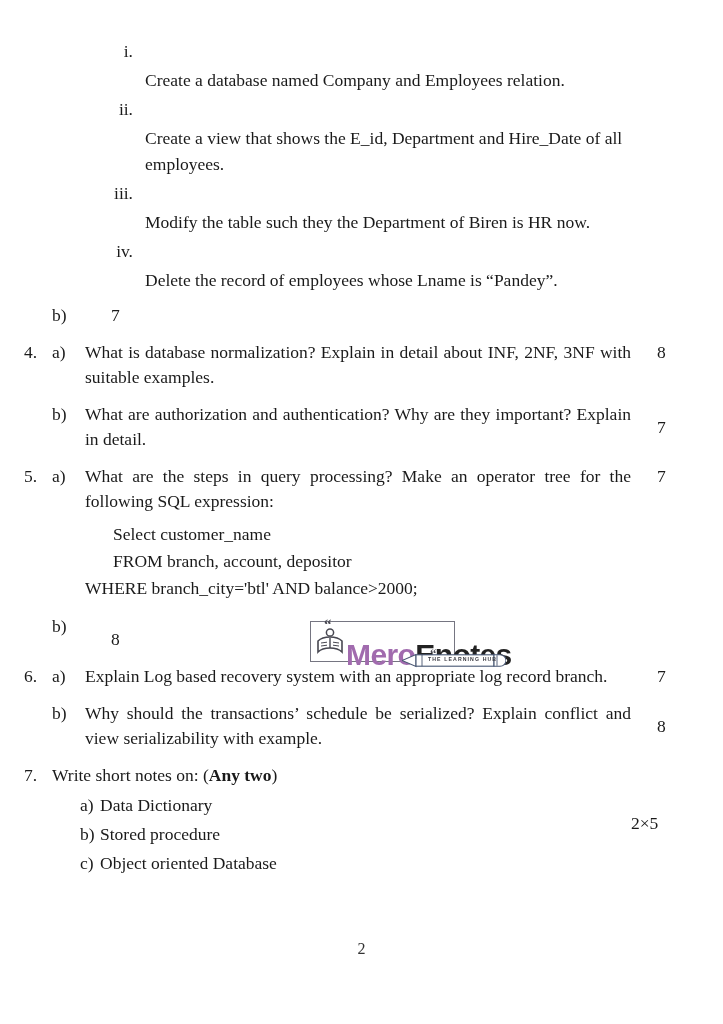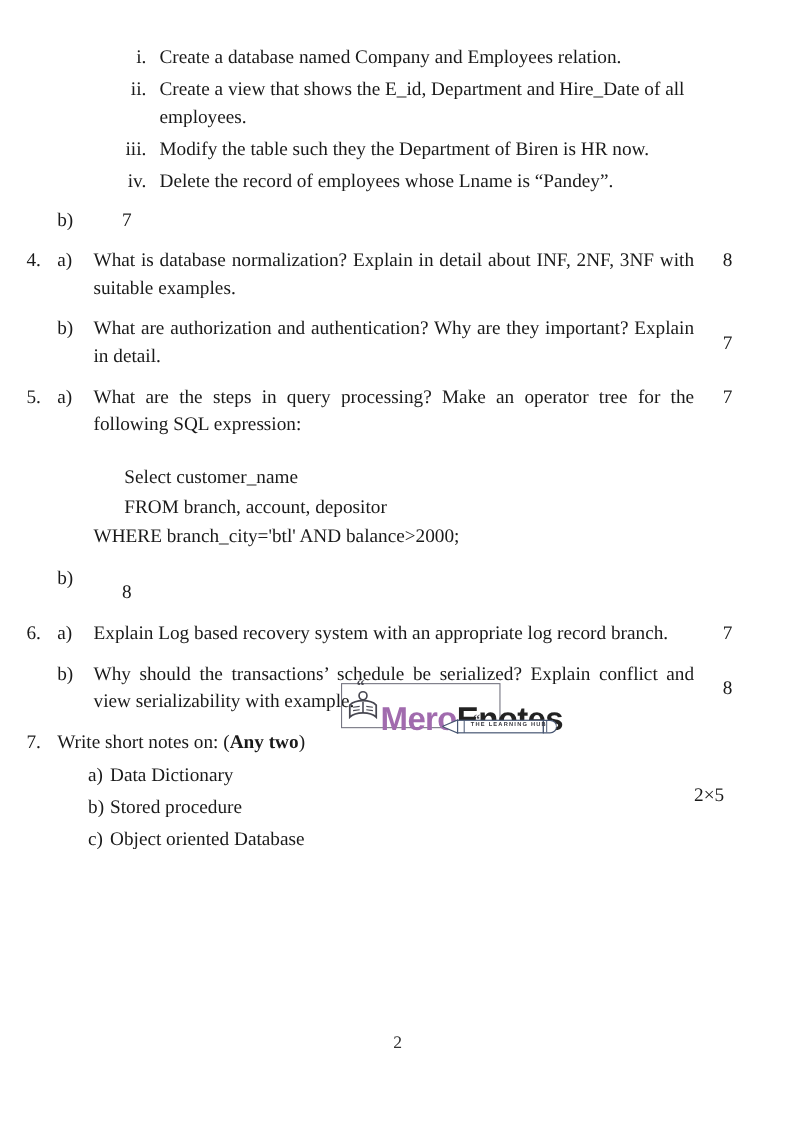--- a/index.html
+++ b/index.html
@@ -83,25 +83,26 @@
   }
   .roman-marker {
     flex: 0 0 60px;
     width: 60px;
     text-align: right;
     padding-right: 12px;
     box-sizing: border-box;
   }
   .roman-text {
     flex: 1 1 auto;
+    margin-top: 29px;
   }
 
   
   .sql-block {
-    margin-top: 22px;
+    margin-top: 7px;
     font-size: 17.5px;
     line-height: 27px;
   }
   .sql-line { white-space: pre; }
   .sql-line.ind { padding-left: 28px; }
 
   
   .notes-list {
     margin: 4px 0 0 0;
     padding: 0;

